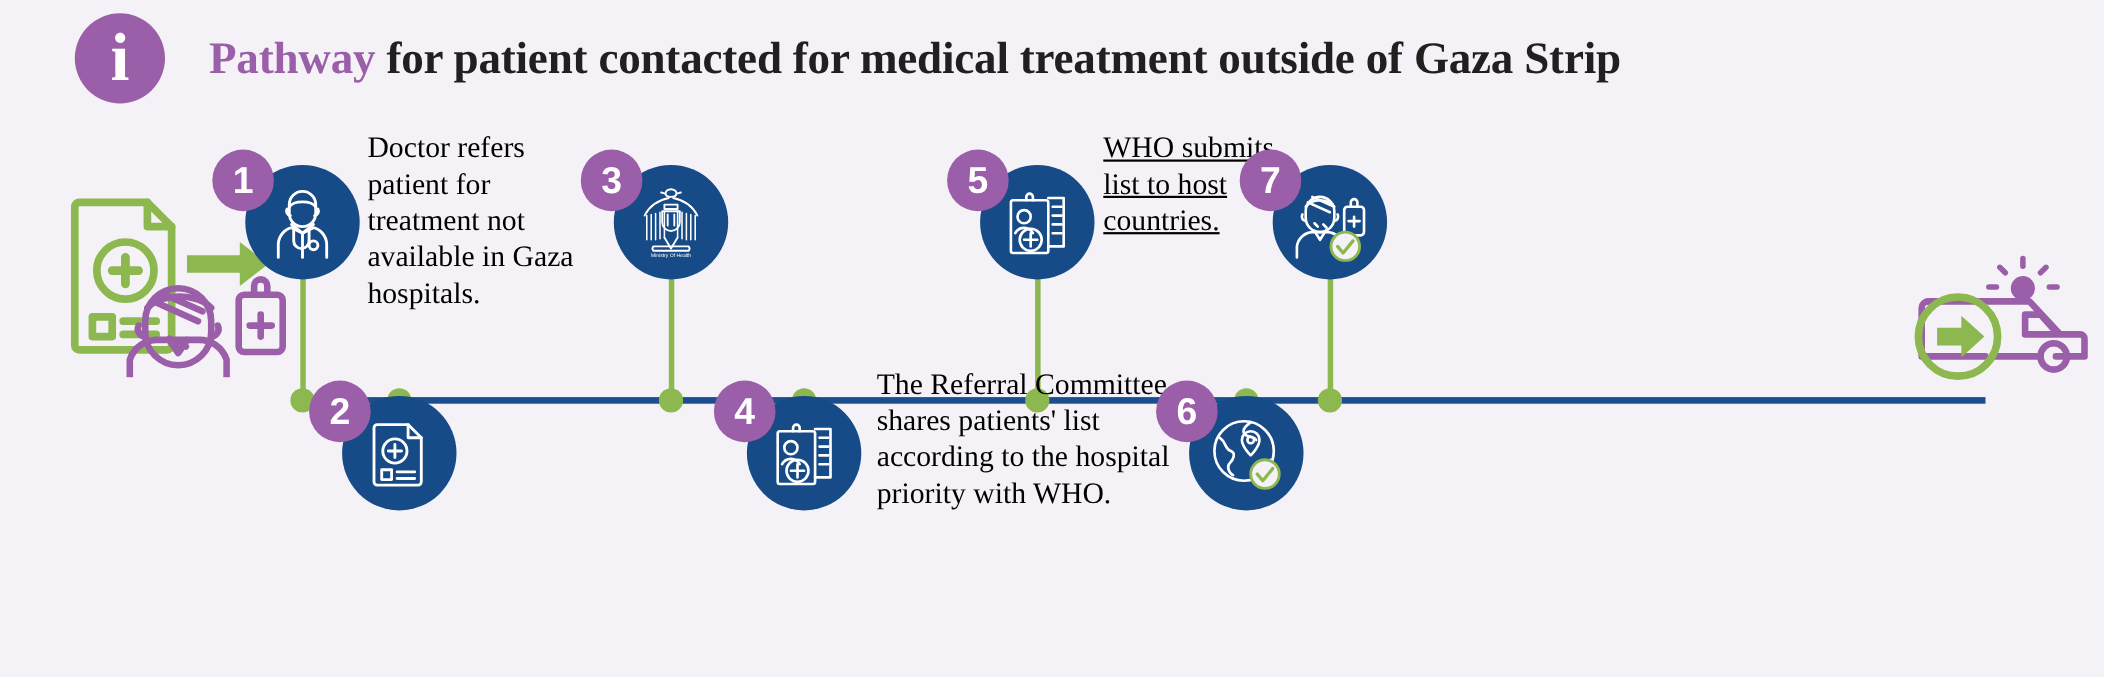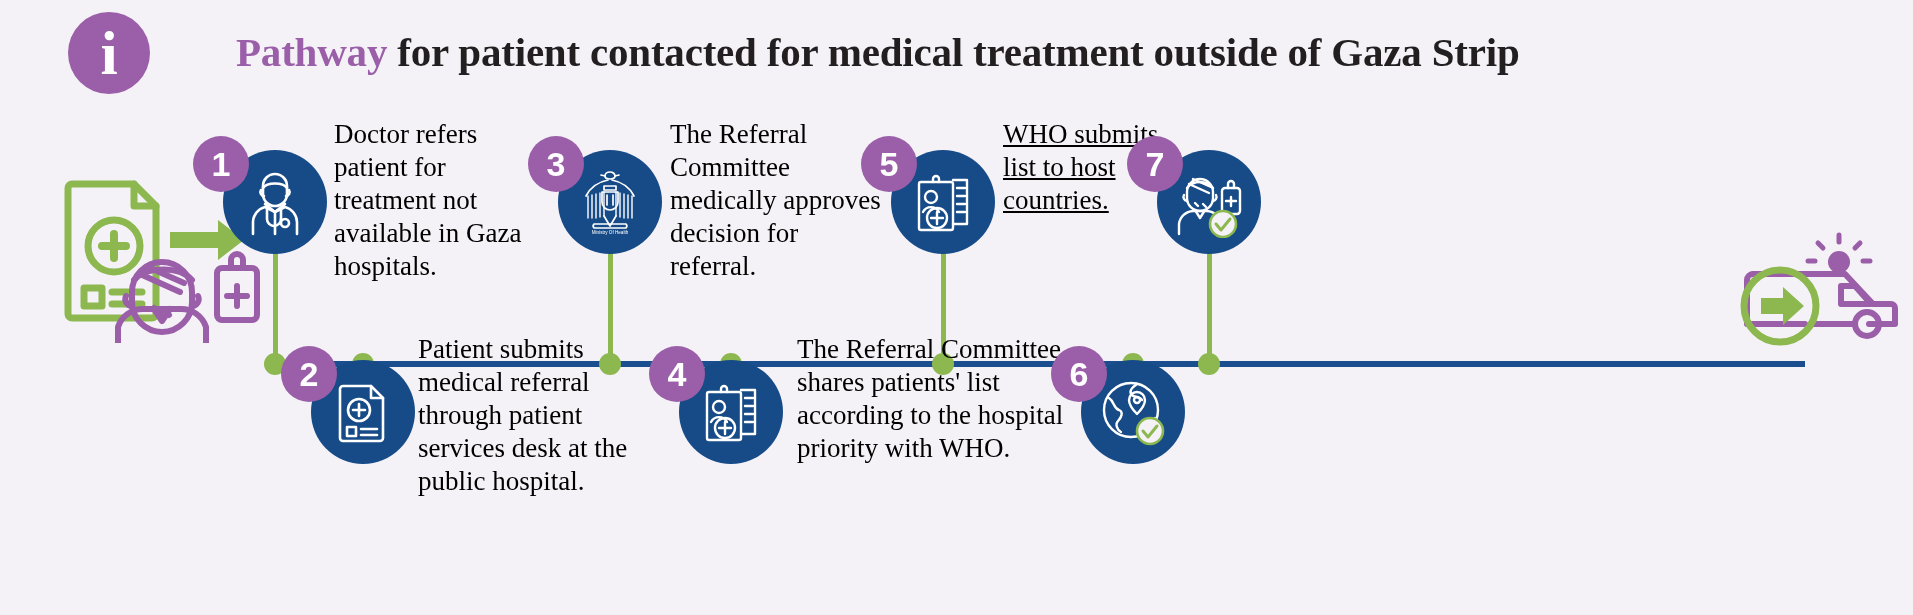--- a/index.html
+++ b/index.html
@@ -21,21 +21,21 @@
   .info-badge .glyph {
     color: #ffffff; font-family: "Liberation Serif", serif;
     font-size: 62px; line-height: 62px; font-weight: 700; letter-spacing: 0;
   }
   .title {
     position: absolute; left: 190px; top: 24px;
     font-size: 41px; line-height: 56px; font-weight: 700;
     color: #231f20; white-space: nowrap;
     letter-spacing: -0.2px;
   }
-  .title .accent { color: #9a5fa8; margin-left: 46px; }
+  .title .accent { color: #9a5fa8; }
 
   
   .axis {
     position: absolute; left: 275px; top: 361px; width: 1530px; height: 6px;
     background: #1b4e8e;
   }
   .node-dot {
     position: absolute; width: 22px; height: 22px; border-radius: 50%;
     background: #8cb84f; top: 353px; margin-left: -11px;
   }
@@ -161,21 +161,20 @@
       <g stroke="#ffffff" stroke-width="2.6" fill="none" stroke-linecap="round" stroke-linejoin="round">
         <path d="M16 10 h28 l12 12 v40 a3 3 0 0 1 -3 3 h-37 a3 3 0 0 1 -3 -3 v-49 a3 3 0 0 1 3 -3 z"></path>
         <path d="M44 10 v12 h12"></path>
         <circle cx="32" cy="34" r="11"></circle>
         <path d="M32 28 v12 M26 34 h12"></path>
         <rect x="20" y="51" width="9" height="9"></rect>
         <path d="M34 53 h16 M34 59 h16"></path>
       </g>
     </svg>
   </div>
-  <div class="step-text" style="left:418px; top:333px; width:238px;">Patient submits medical referral through patient services desk at the public hospital.</div>
 
   <div class="step" style="left:610px; top:150px;">
     <div class="badge">3</div>
     <svg class="icon" viewBox="0 0 72 72">
       <g stroke="#ffffff" stroke-width="1.7" fill="none" stroke-linecap="round" stroke-linejoin="round">
 
         <path d="M36 6 c-3 0 -5 2 -5 4 c0 2 2 3 5 3 c3 0 5 -1 5 -3 c0 -2 -2 -4 -5 -4 z"></path>
         <path d="M31 10 l-4 -1 M41 10 l4 -1"></path>
 
         <path d="M34 14 c-10 2 -18 8 -22 16 M38 14 c10 2 18 8 22 16"></path>
@@ -188,21 +187,20 @@
         <path d="M28 26 h16 v10 a8 8 0 0 1 -8 8 a8 8 0 0 1 -8 -8 z"></path>
         <path d="M33 29 v10 M39 29 v10"></path>
 
         <path d="M30 50 l6 10 l6 -10"></path>
 
         <path d="M20 58 h32 a3 3 0 0 1 0 4 h-32 a3 3 0 0 1 0 -4 z"></path>
       </g>
       <text x="36" y="68" fill="#ffffff" font-size="4.6" text-anchor="middle" font-family="Liberation Sans, sans-serif">Ministry Of Health</text>
     </svg>
   </div>
-  <div class="step-text" style="left:670px; top:118px; width:215px;">The Referral Committee medically approves decision for referral.</div>
 
   <div class="step" style="left:731px; top:360px;">
     <div class="badge">4</div>
     <svg class="icon" viewBox="0 0 72 72">
       <g stroke="#ffffff" stroke-width="2.4" fill="none" stroke-linecap="round" stroke-linejoin="round">
 
         <path d="M46 14 h14 v44 h-14"></path>
         <path d="M50 22 h8 M50 30 h8 M50 38 h8 M50 46 h8"></path>
 
         <path d="M14 16 h30 a2 2 0 0 1 2 2 v44 a2 2 0 0 1 -2 2 h-30 a2 2 0 0 1 -2 -2 v-44 a2 2 0 0 1 2 -2 z"></path>

